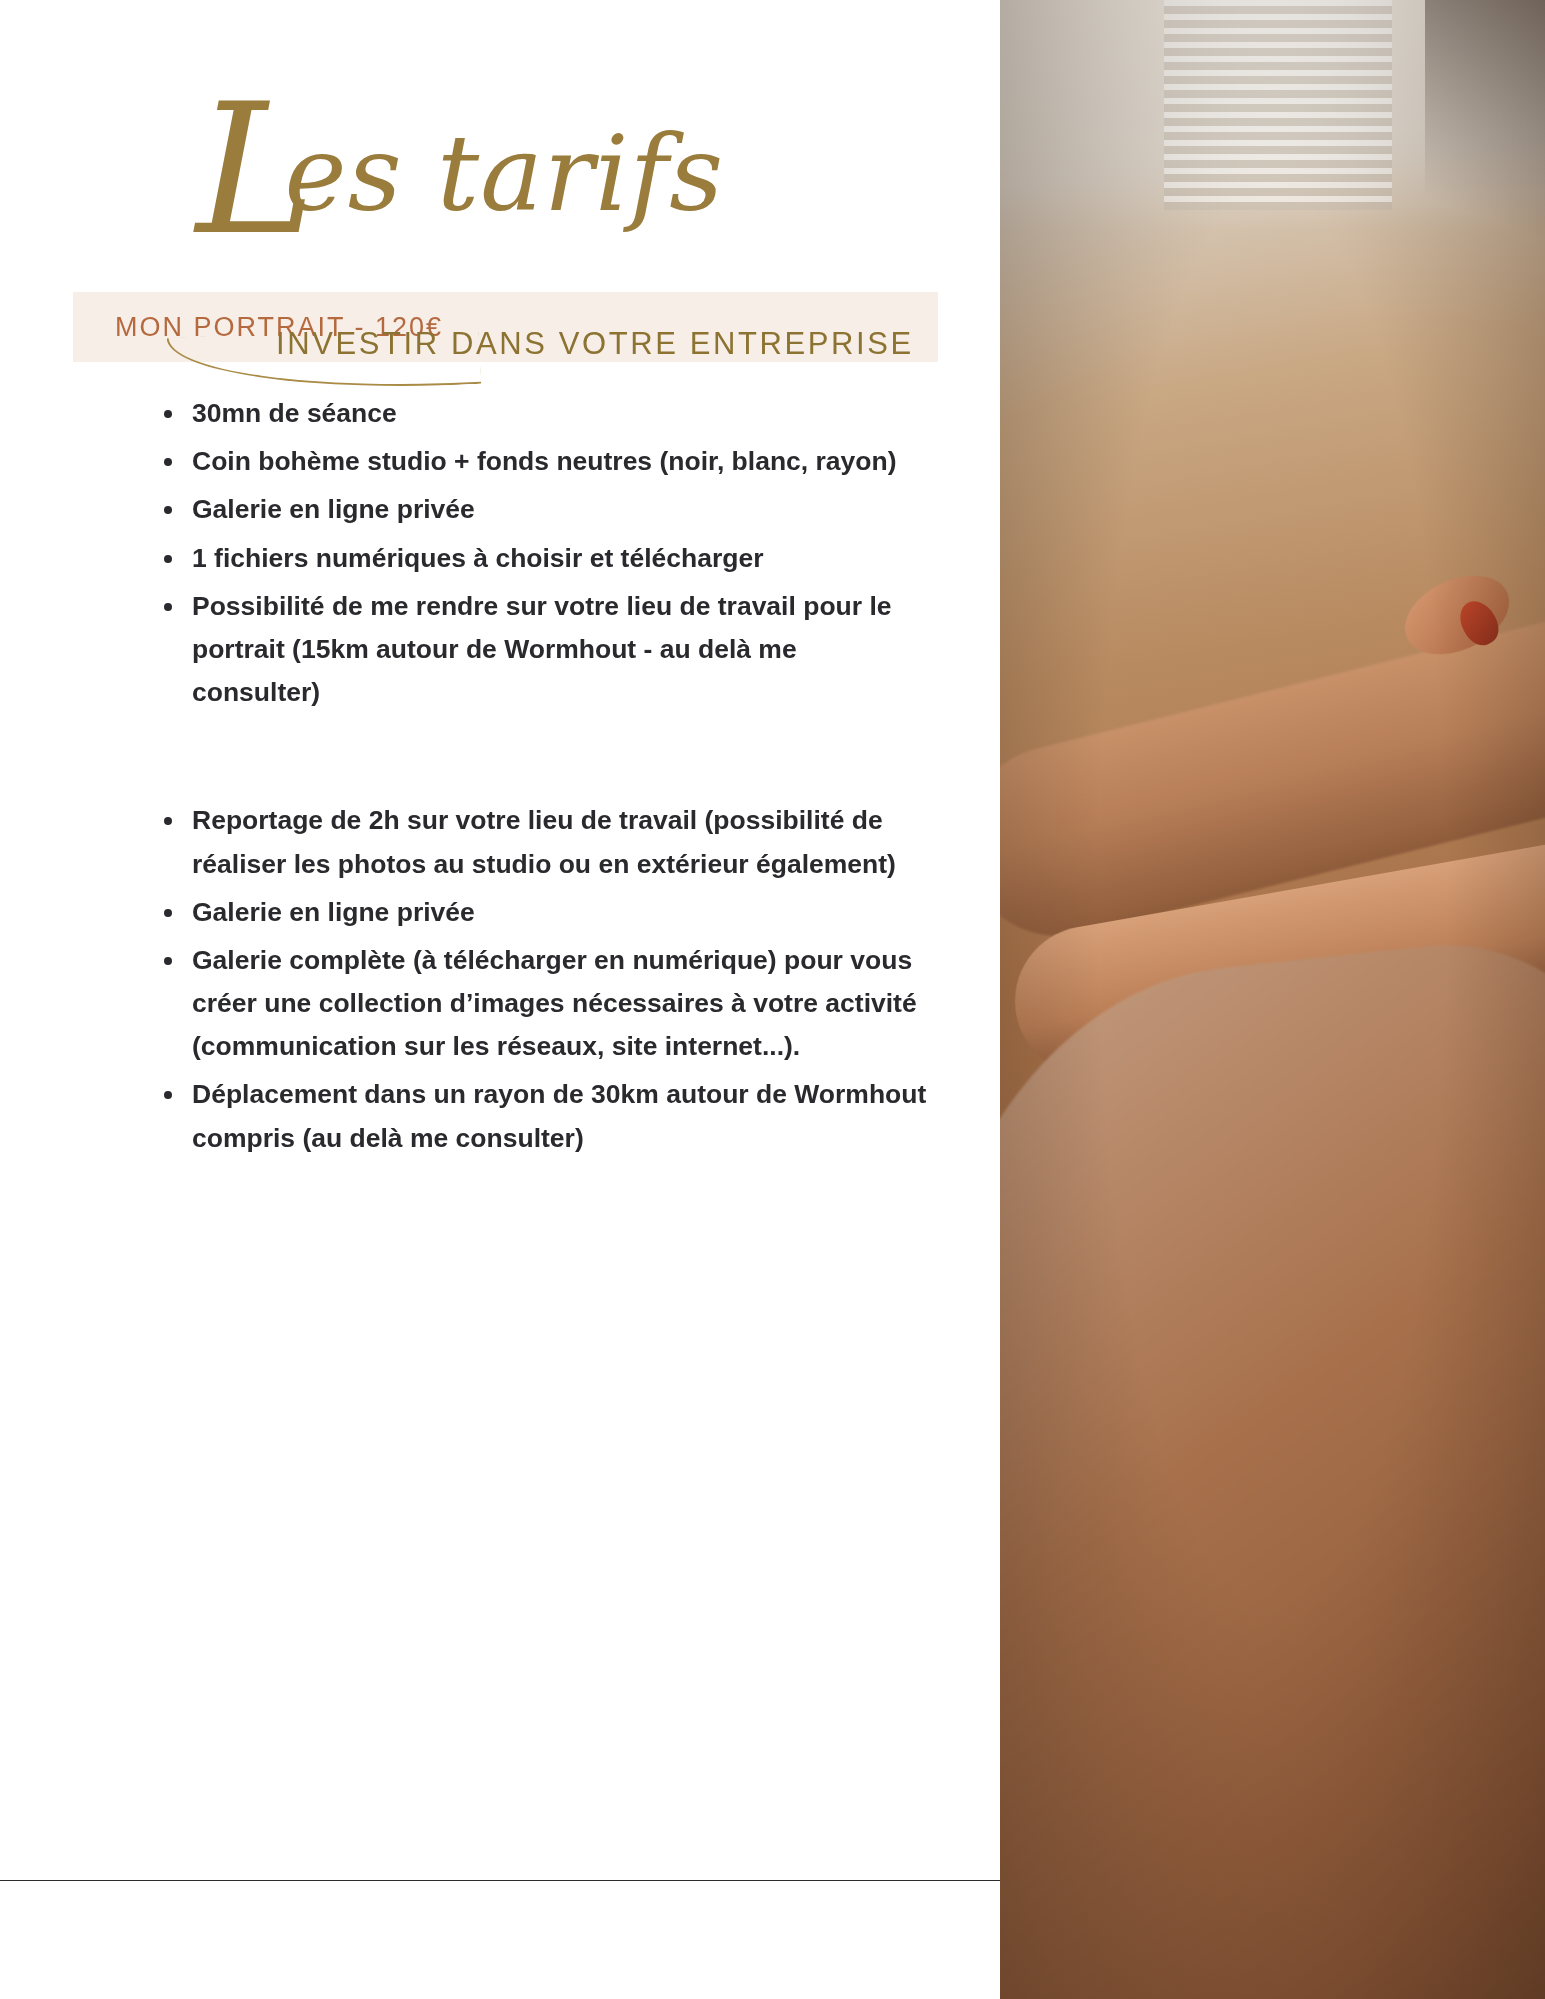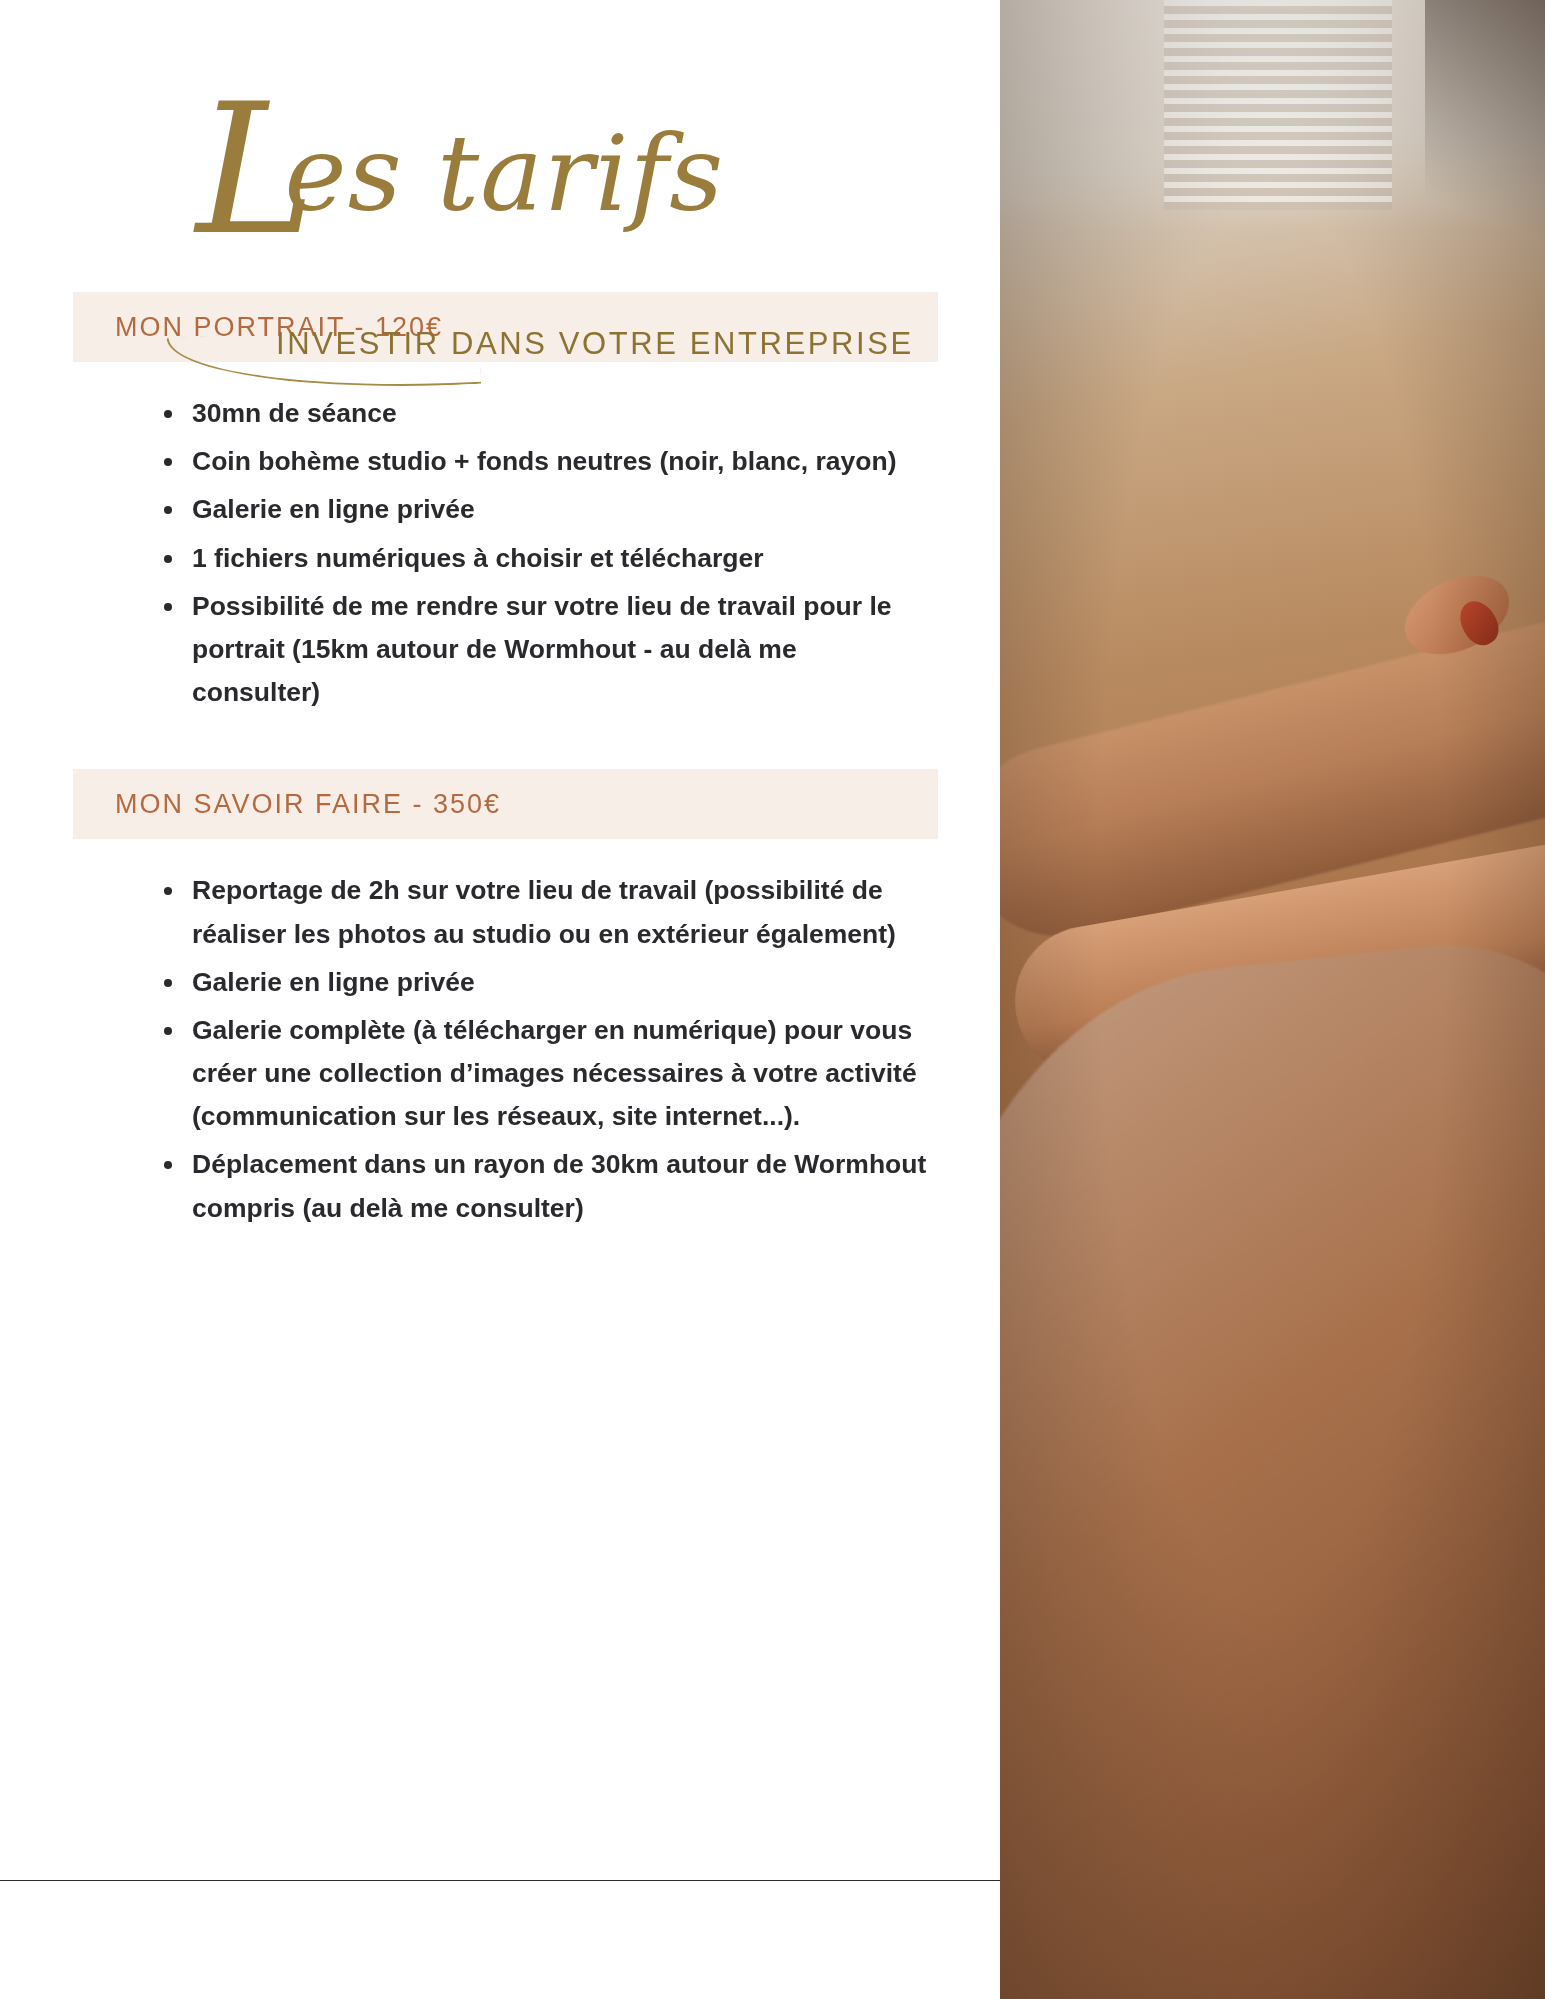--- a/index.html
+++ b/index.html
@@ -242,23 +242,20 @@
         <li>Coin bohème studio + fonds neutres (noir, blanc, rayon)</li>
         <li>Galerie en ligne privée</li>
         <li>1 fichiers numériques à choisir et télécharger</li>
         <li>Possibilité de me rendre sur votre lieu de travail pour le portrait (15km autour de Wormhout - au delà me consulter)</li>
       </ul>
     </div>
 
     <div class="gap-1"></div>
 
     <div class="section">
-      <div class="section-bar">
-        <div class="section-bar-title">MON SAVOIR FAIRE -  350€</div>
-      </div>
       <ul class="bullets">
         <li>Reportage de 2h sur votre lieu de travail (possibilité de réaliser les photos au studio ou en extérieur également)</li>
         <li>Galerie en ligne privée</li>
         <li>Galerie complète (à télécharger en numérique) pour vous créer une collection d’images nécessaires à votre activité (communication sur les réseaux, site internet...).</li>
         <li>Déplacement dans un rayon de 30km autour de Wormhout compris (au delà me consulter)</li>
       </ul>
     </div>
 
     <div class="bottom-rule"></div>
   </div>

